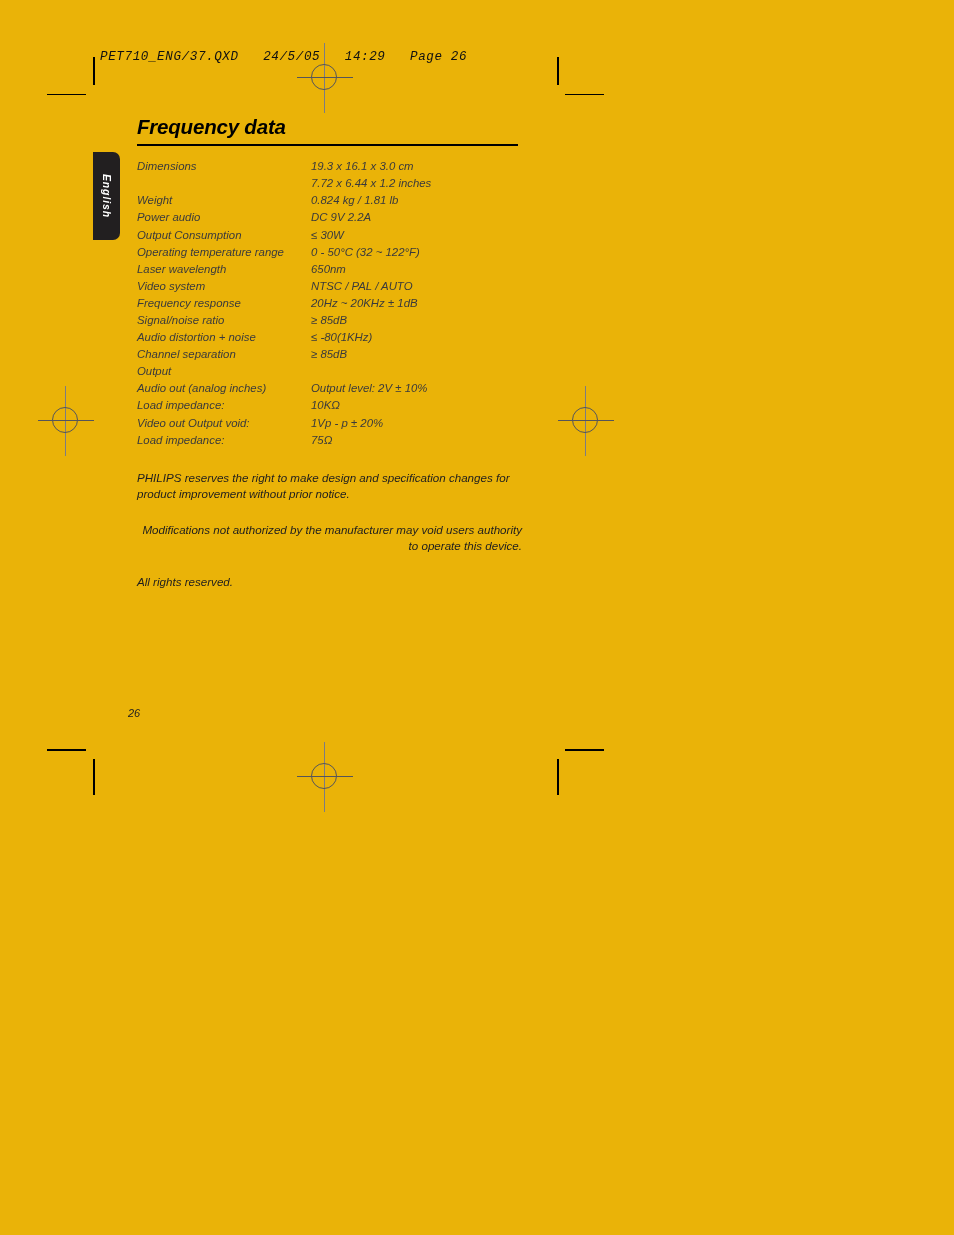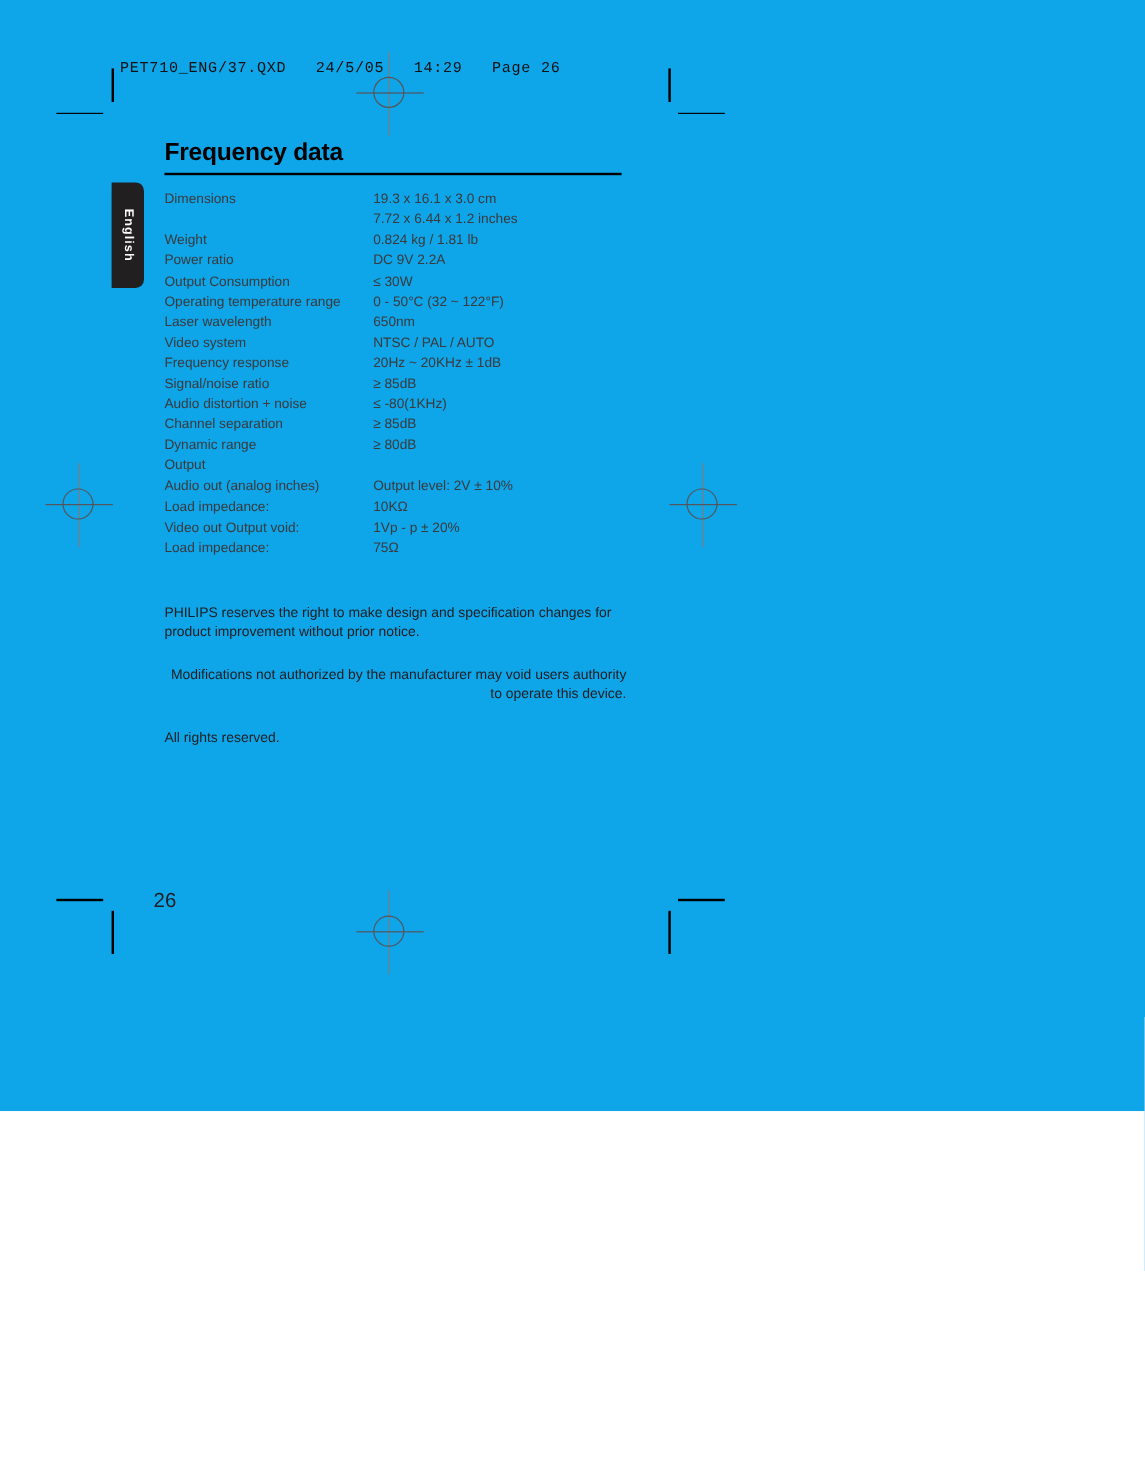--- a/index.html
+++ b/index.html
@@ -7,23 +7,24 @@
     padding: 0;
     background: #ffffff;
   }
   body {
     font-family: "Liberation Sans", sans-serif;
     -webkit-font-smoothing: antialiased;
   }
   #page {
     position: relative;
     width: 954px;
-    height: 926px;
-    background: #0ea5e9;
+    height: 1235px;
+    background: #eab308;
     overflow: hidden;
+    font-style: italic;
   }
 
   
   .crop-line {
     position: absolute;
     background: #000000;
   }
   .reg-mark {
     position: absolute;
     width: 56px;
@@ -130,30 +131,30 @@
   #spec-table td.label { width: 168px; padding-right: 6px; }
   #spec-table td.value { width: 220px; }
 
   
   .note {
     font-size: 11.6px;
     color: #1d1d1f;
     line-height: 1.38;
     width: 385px;
   }
-  #note-1 { margin-top: 36px; }
+  #note-1 { margin-top: 20px; }
   #note-2 { margin-top: 20px; text-align: right; }
   #note-3 { margin-top: 20px; }
 
   
   #page-number {
     position: absolute;
     left: 128px;
-    top: 741px;
-    font-size: 17px;
+    top: 707px;
+    font-size: 11px;
     color: #1d1d1f;
   }
 </style>
 </head>
 <body>
 
 <div id="page">
 
   <div class="crop-line" style="left:93px; top:57px; width:1.6px; height:28px;"></div>
   <div class="crop-line" style="left:47px; top:93.5px; width:39px; height:1.6px;"></div>
@@ -207,21 +208,21 @@
           </tr>
           <tr>
             <td class="label"></td>
             <td class="value">7.72 x 6.44 x 1.2 inches</td>
           </tr>
           <tr>
             <td class="label">Weight</td>
             <td class="value">0.824 kg / 1.81 lb</td>
           </tr>
           <tr>
-            <td class="label">Power ratio</td>
+            <td class="label">Power audio</td>
             <td class="value">DC 9V 2.2A</td>
           </tr>
           <tr>
             <td class="label">Output Consumption</td>
             <td class="value">≤ 30W</td>
           </tr>
           <tr>
             <td class="label">Operating temperature range</td>
             <td class="value">0 - 50°C (32 ~ 122°F)</td>
           </tr>
@@ -241,24 +242,20 @@
             <td class="label">Signal/noise ratio</td>
             <td class="value">≥ 85dB</td>
           </tr>
           <tr>
             <td class="label">Audio distortion + noise</td>
             <td class="value">≤ -80(1KHz)</td>
           </tr>
           <tr>
             <td class="label">Channel separation</td>
             <td class="value">≥ 85dB</td>
-          </tr>
-          <tr>
-            <td class="label">Dynamic range</td>
-            <td class="value">≥ 80dB</td>
           </tr>
           <tr>
             <td class="label">Output</td>
             <td class="value"></td>
           </tr>
           <tr>
             <td class="label">Audio out (analog inches)</td>
             <td class="value">Output level: 2V ± 10%</td>
           </tr>
           <tr>

